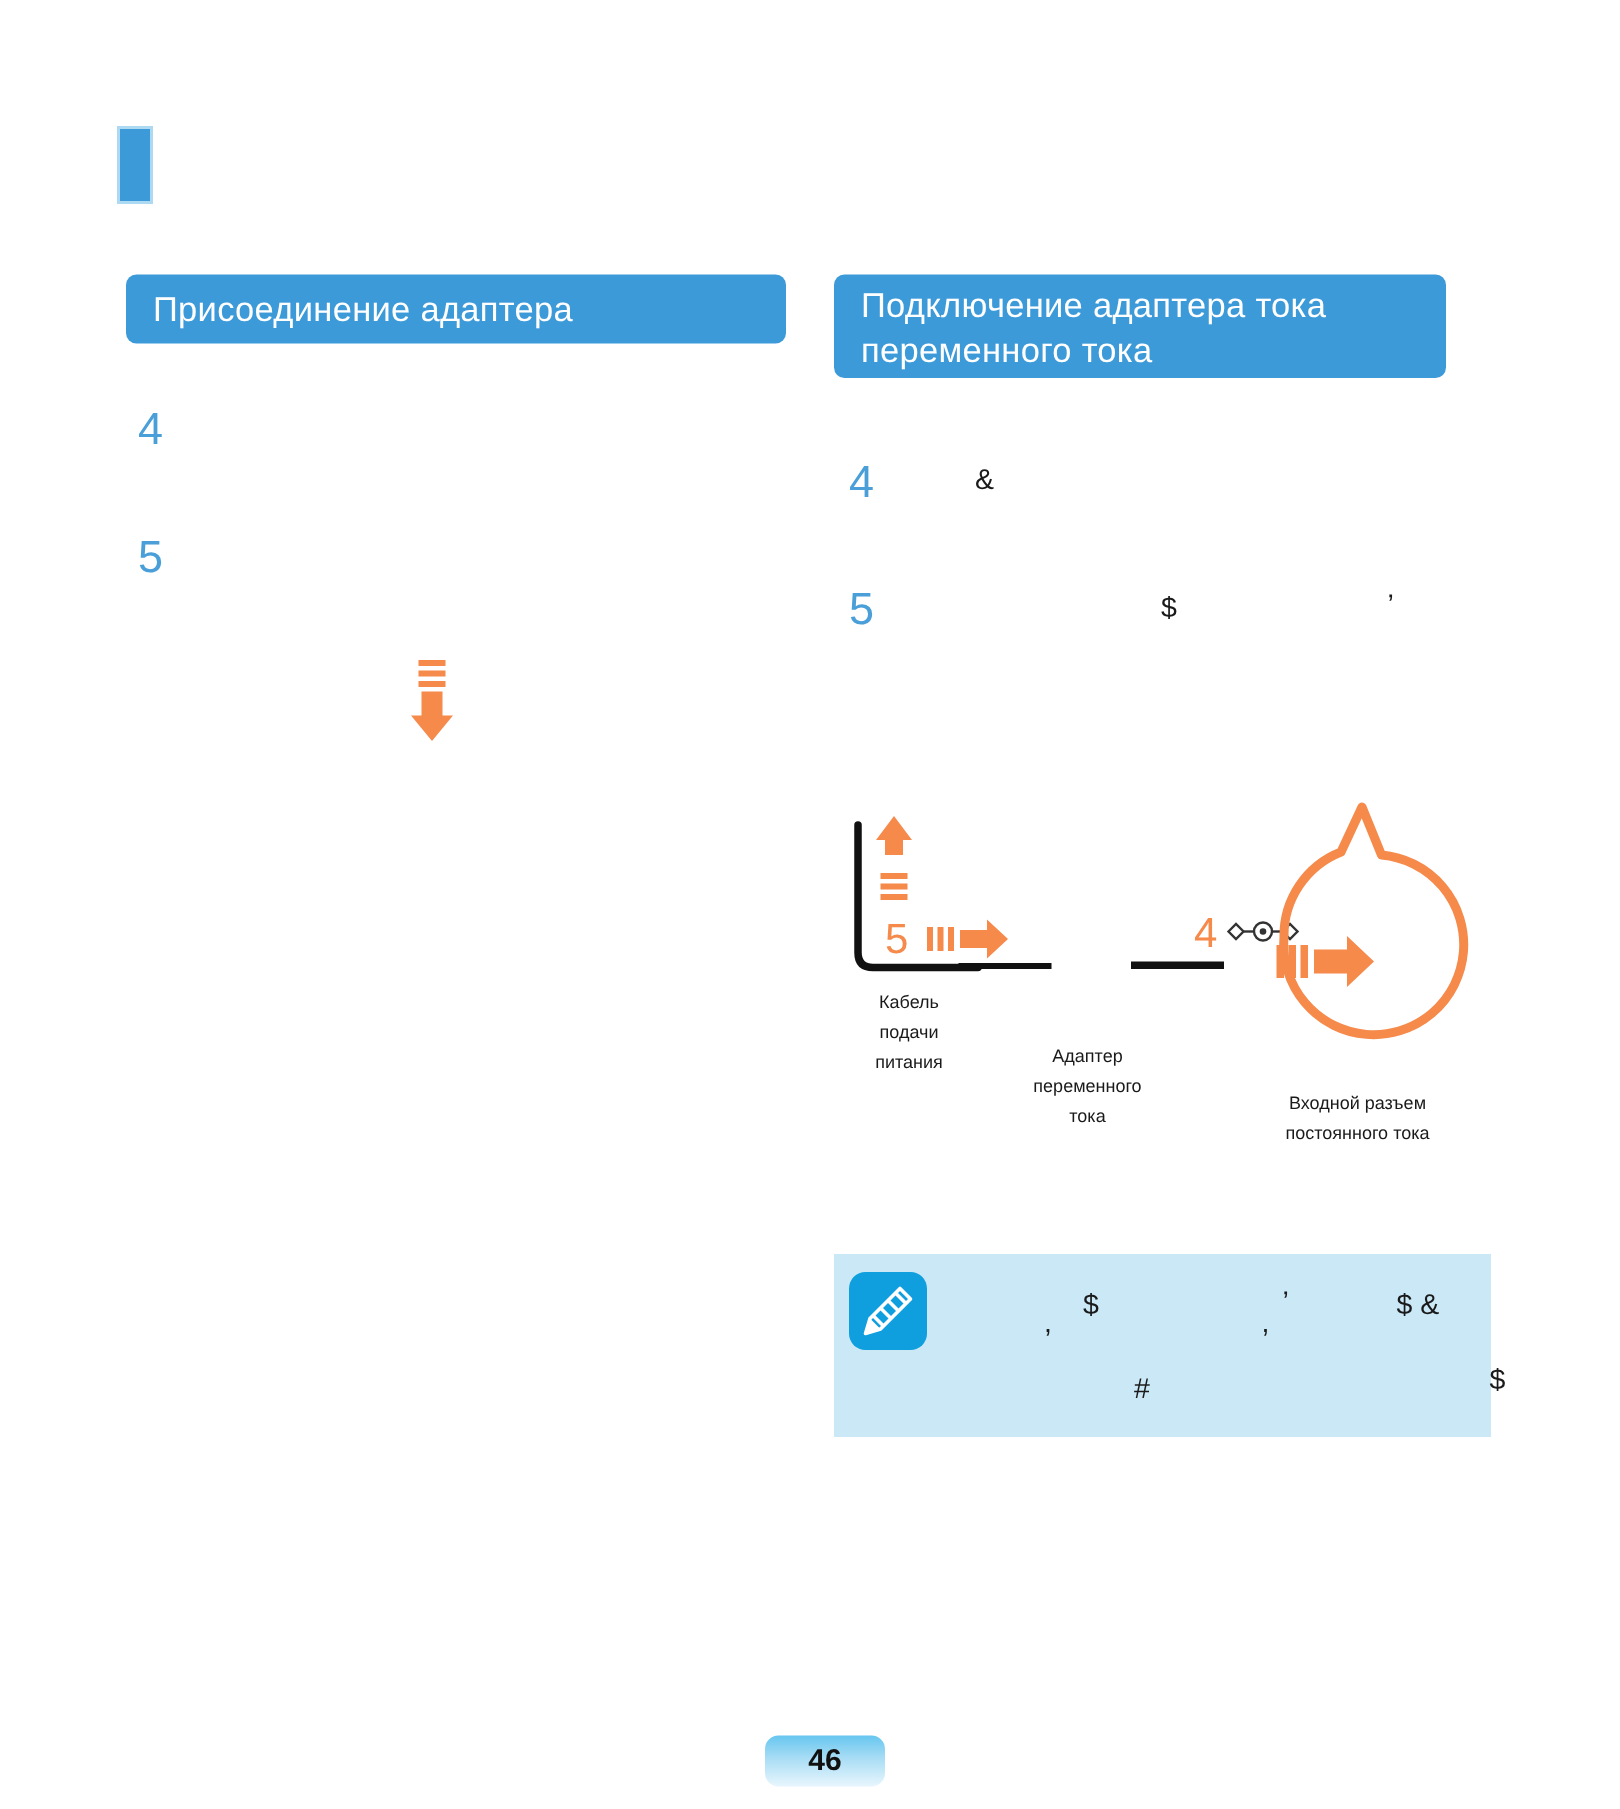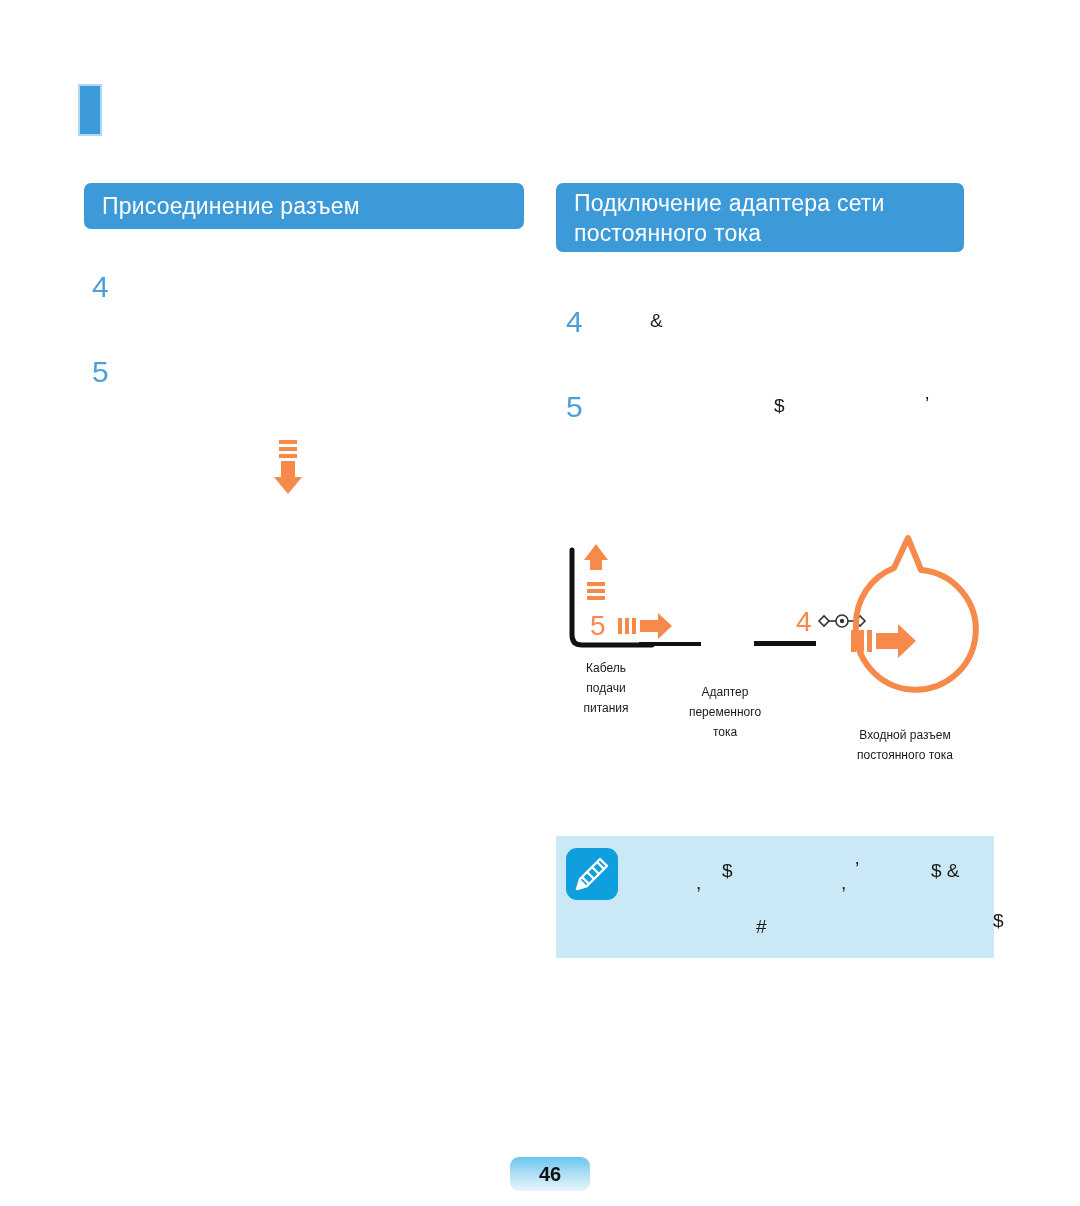--- a/index.html
+++ b/index.html
@@ -101,21 +101,21 @@
   }
   .diagram-label {
     position: absolute;
     color: #1a1a1a;
     font-size: 12px;
     line-height: 20px;
     text-align: center;
     white-space: pre-line;
   }
   #label-power-cable { left: 4px;  top: 128px; width: 92px; }
-  #label-ac-adapter  { left: 104px; top: 152px; width: 130px; text-align: center; }
+  #label-ac-adapter  { left: 104px; top: 164px; width: 130px; text-align: center; }
   #label-dc-jack     { left: 254px; top: 195px; width: 190px; }
 
   
   .note-box {
     position: absolute;
     left: 556px;
     top: 836px;
     width: 438px;
     height: 122px;
     background: #cbe8f7;
@@ -162,25 +162,25 @@
   }
 </style>
 </head>
 <body>
 
 <div class="page">
 
   <div class="chapter-bar"></div>
 
   <div class="section-header" id="section-header-left">
-    <span class="section-header-text">Присоединение разъем</span>
+    <span class="section-header-text">Присоединение адаптера</span>
   </div>
 
   <div class="section-header" id="section-header-right">
-    <span class="section-header-text">Подключение адаптера сети постоянного тока</span>
+    <span class="section-header-text">Подключение адаптера тока переменного тока</span>
   </div>
 
   <div class="step-row">
     <span class="step-num" style="left:92px; top:272px;">4</span>
     <span class="step-frag" style="left:138px; top:277px;"></span>
   </div>
 
   <div class="step-row">
     <span class="step-num" style="left:92px; top:357px;">5</span>
     <span class="step-frag" style="left:138px; top:362px;"></span>

